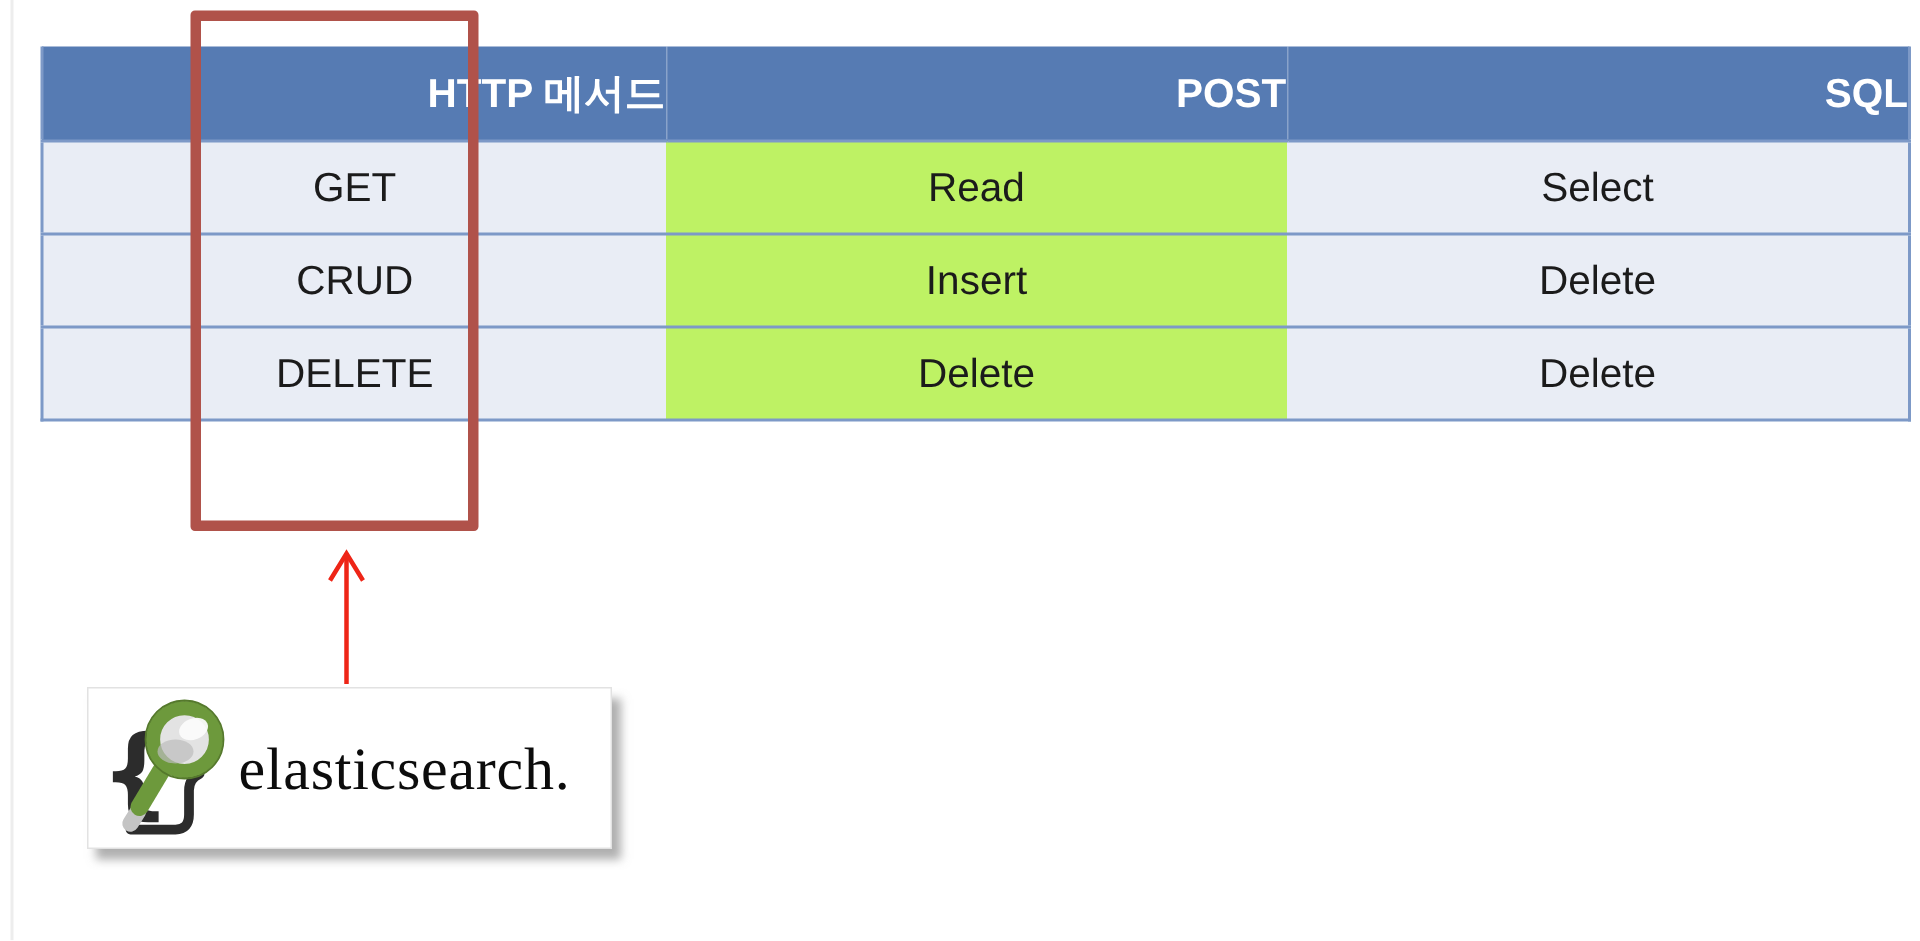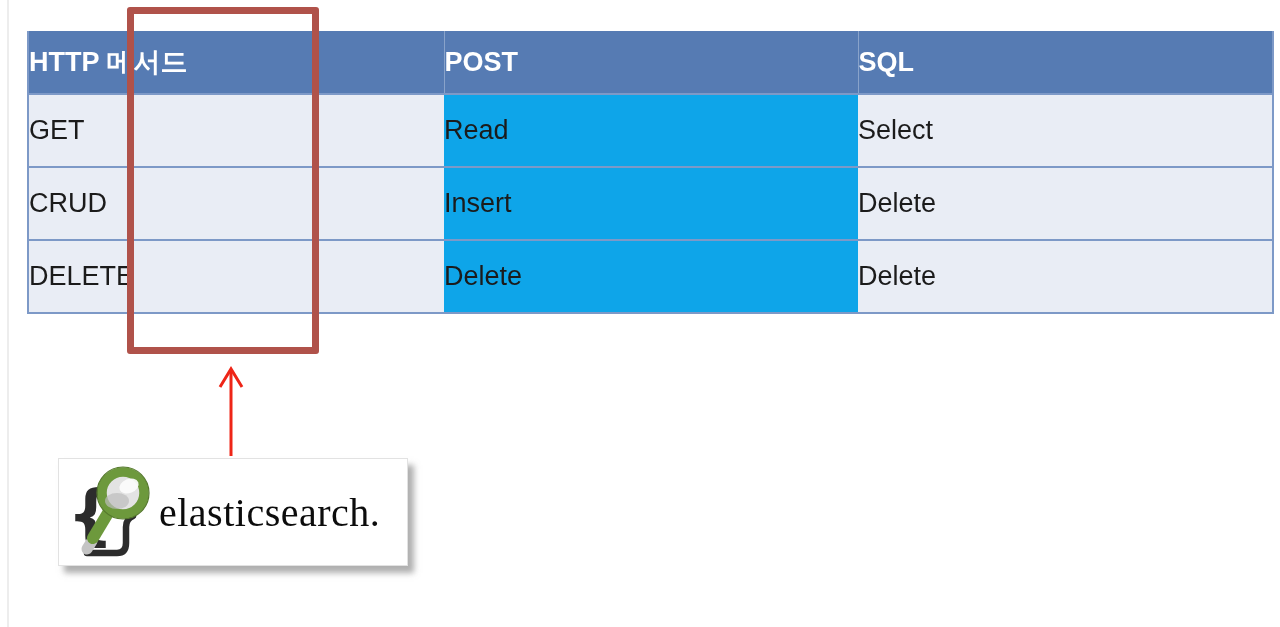--- a/index.html
+++ b/index.html
@@ -35,36 +35,36 @@
   col.c1 { width: 416px; }
   col.c2 { width: 414px; }
   col.c3 { width: 415px; }
 
   .map-table th {
     height: 63px;
     background: #567bb3;
     color: #ffffff;
     font-size: 27px;
     font-weight: 700;
-    text-align: left;
+    text-align: right;
     vertical-align: middle;
   }
   .map-table th + th { border-left: 1px solid rgba(255,255,255,0.30); }
 
   .map-table td {
-    height: 73px;
+    height: 62px;
     border-top: 2px solid #7d99c7;
     font-size: 27px;
     color: #1b1b1b;
-    text-align: left;
+    text-align: center;
     vertical-align: middle;
   }
   .map-table td:nth-child(1),
   .map-table td:nth-child(3) { background: #e9edf5; }
-  .map-table td:nth-child(2) { background: #0ea5e9; }
+  .map-table td:nth-child(2) { background: #bef264; }
 
   
   .highlight-rect {
     position: absolute;
     left: 127px; top: 7px;
     width: 192px; height: 347px;
     border: 7px solid #b0524a;
     border-radius: 3px;
     background: transparent;
   }

